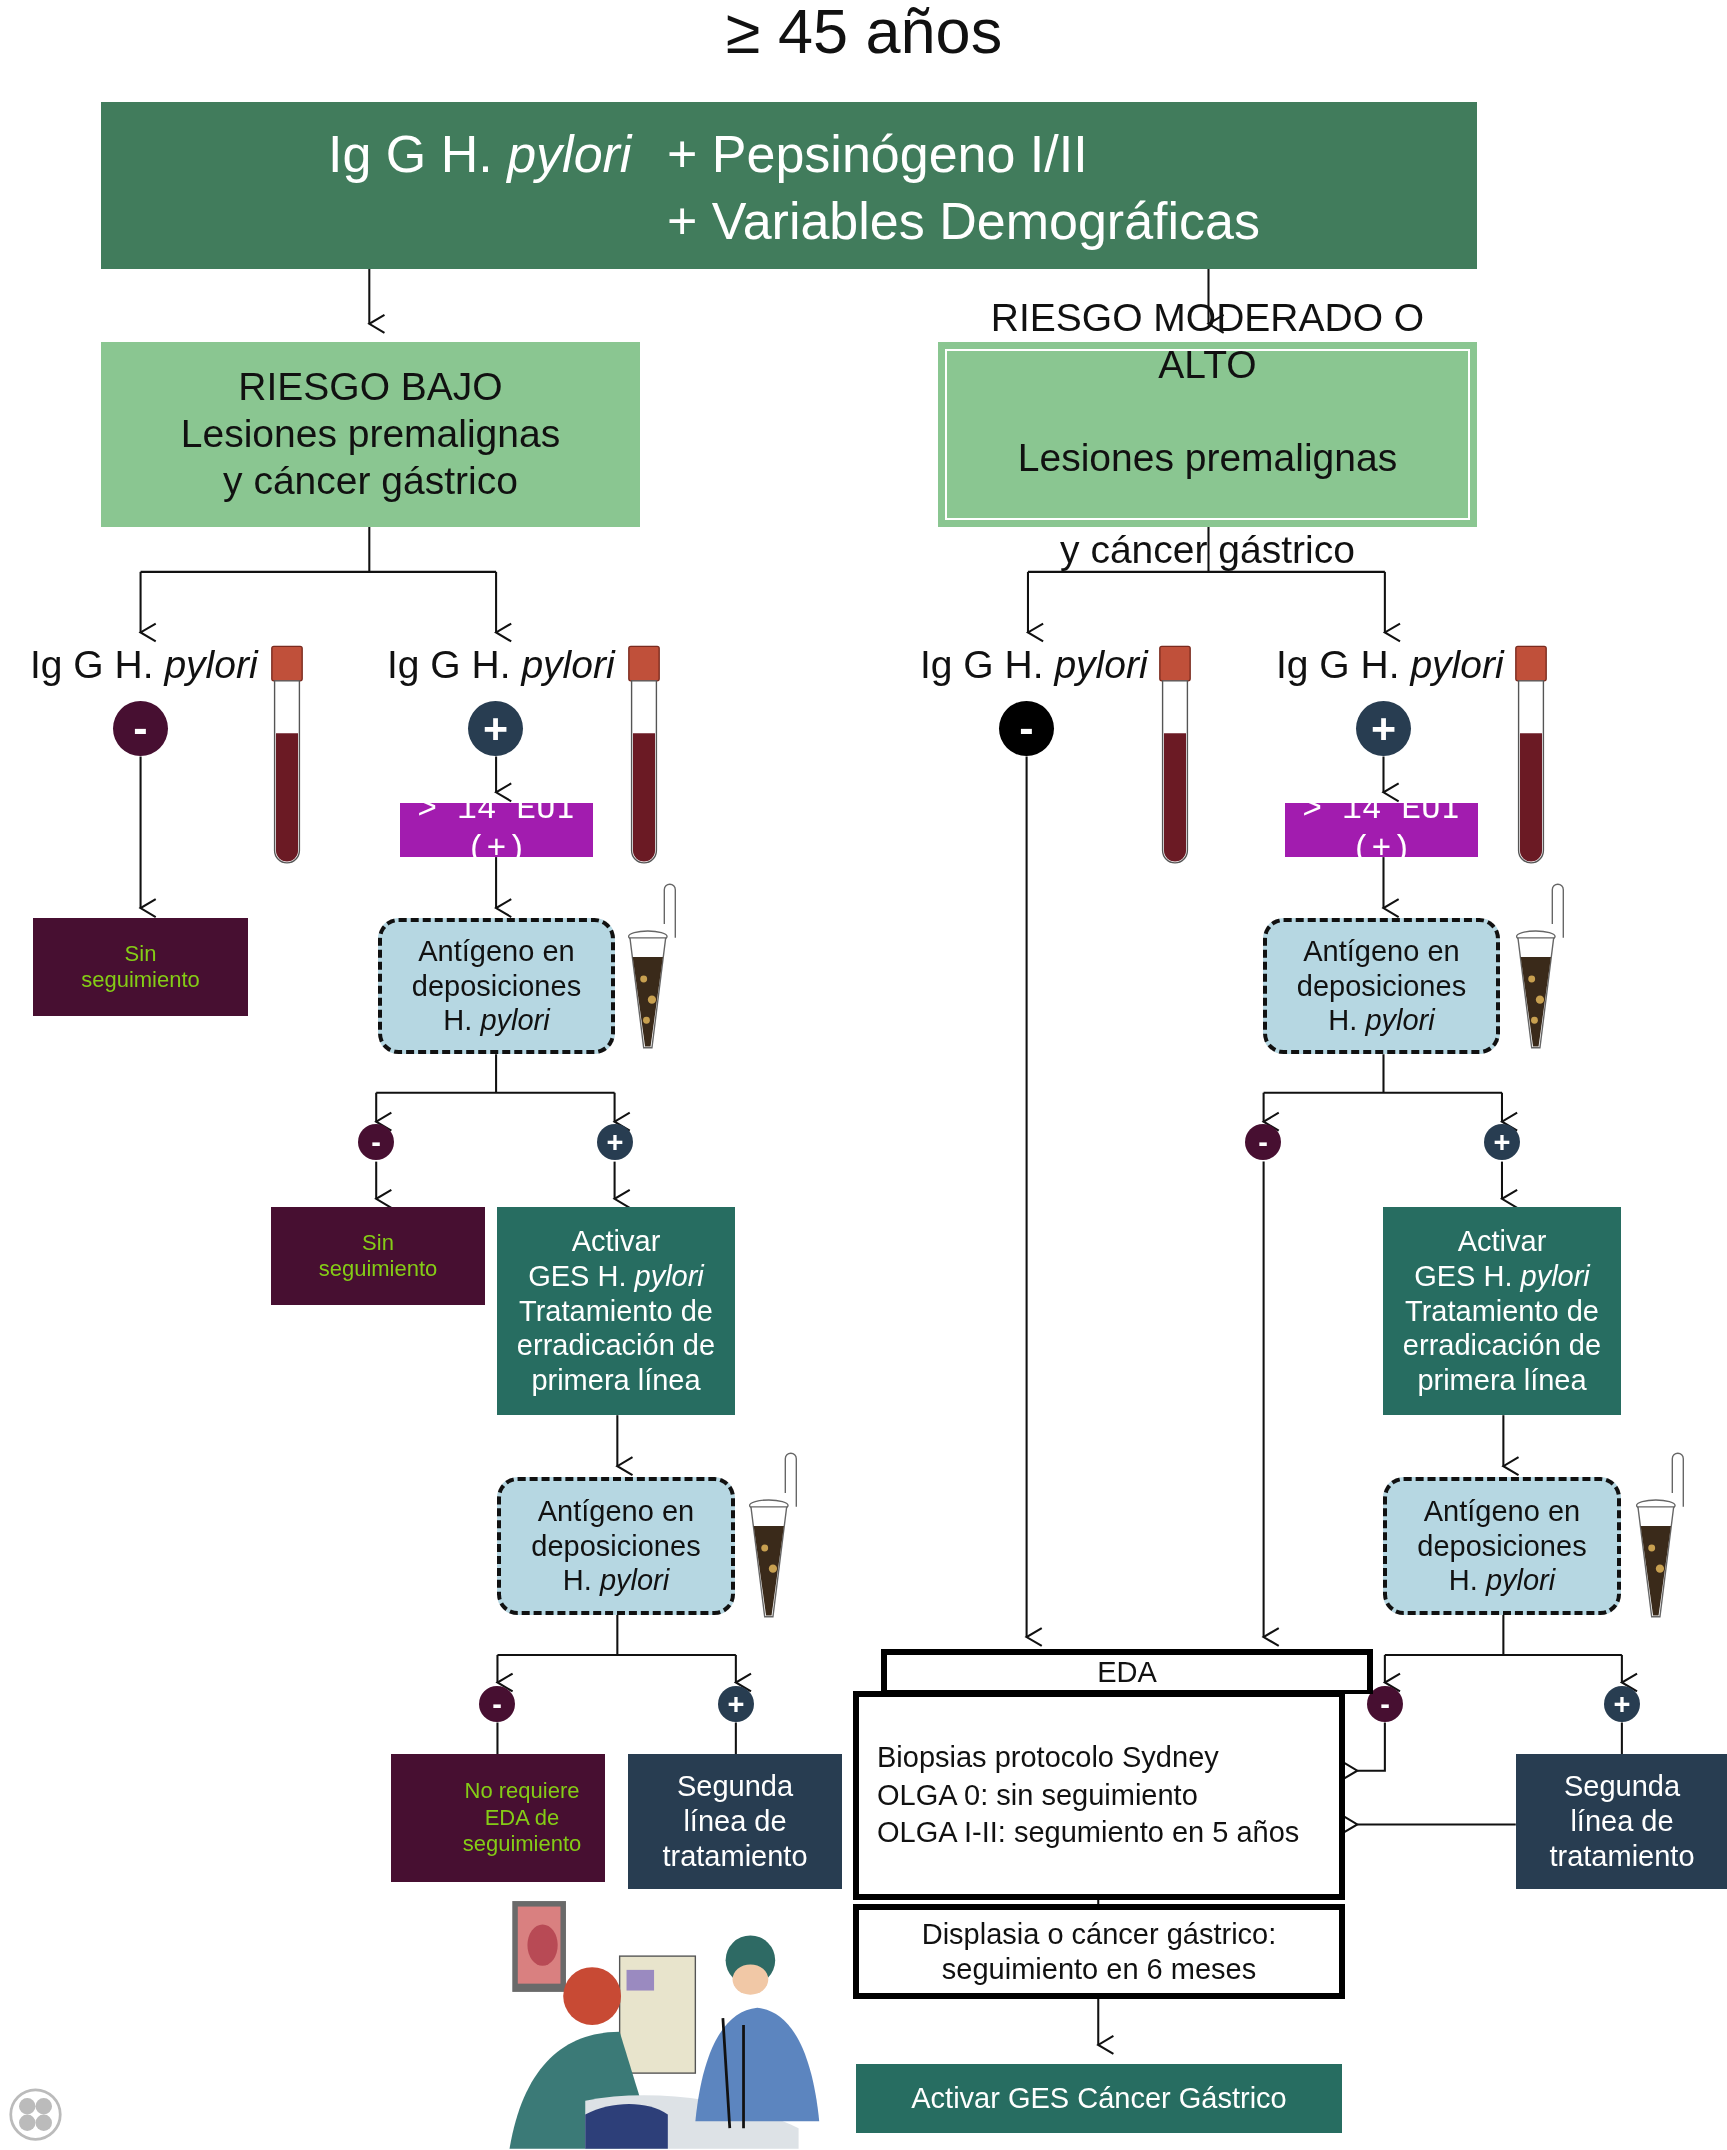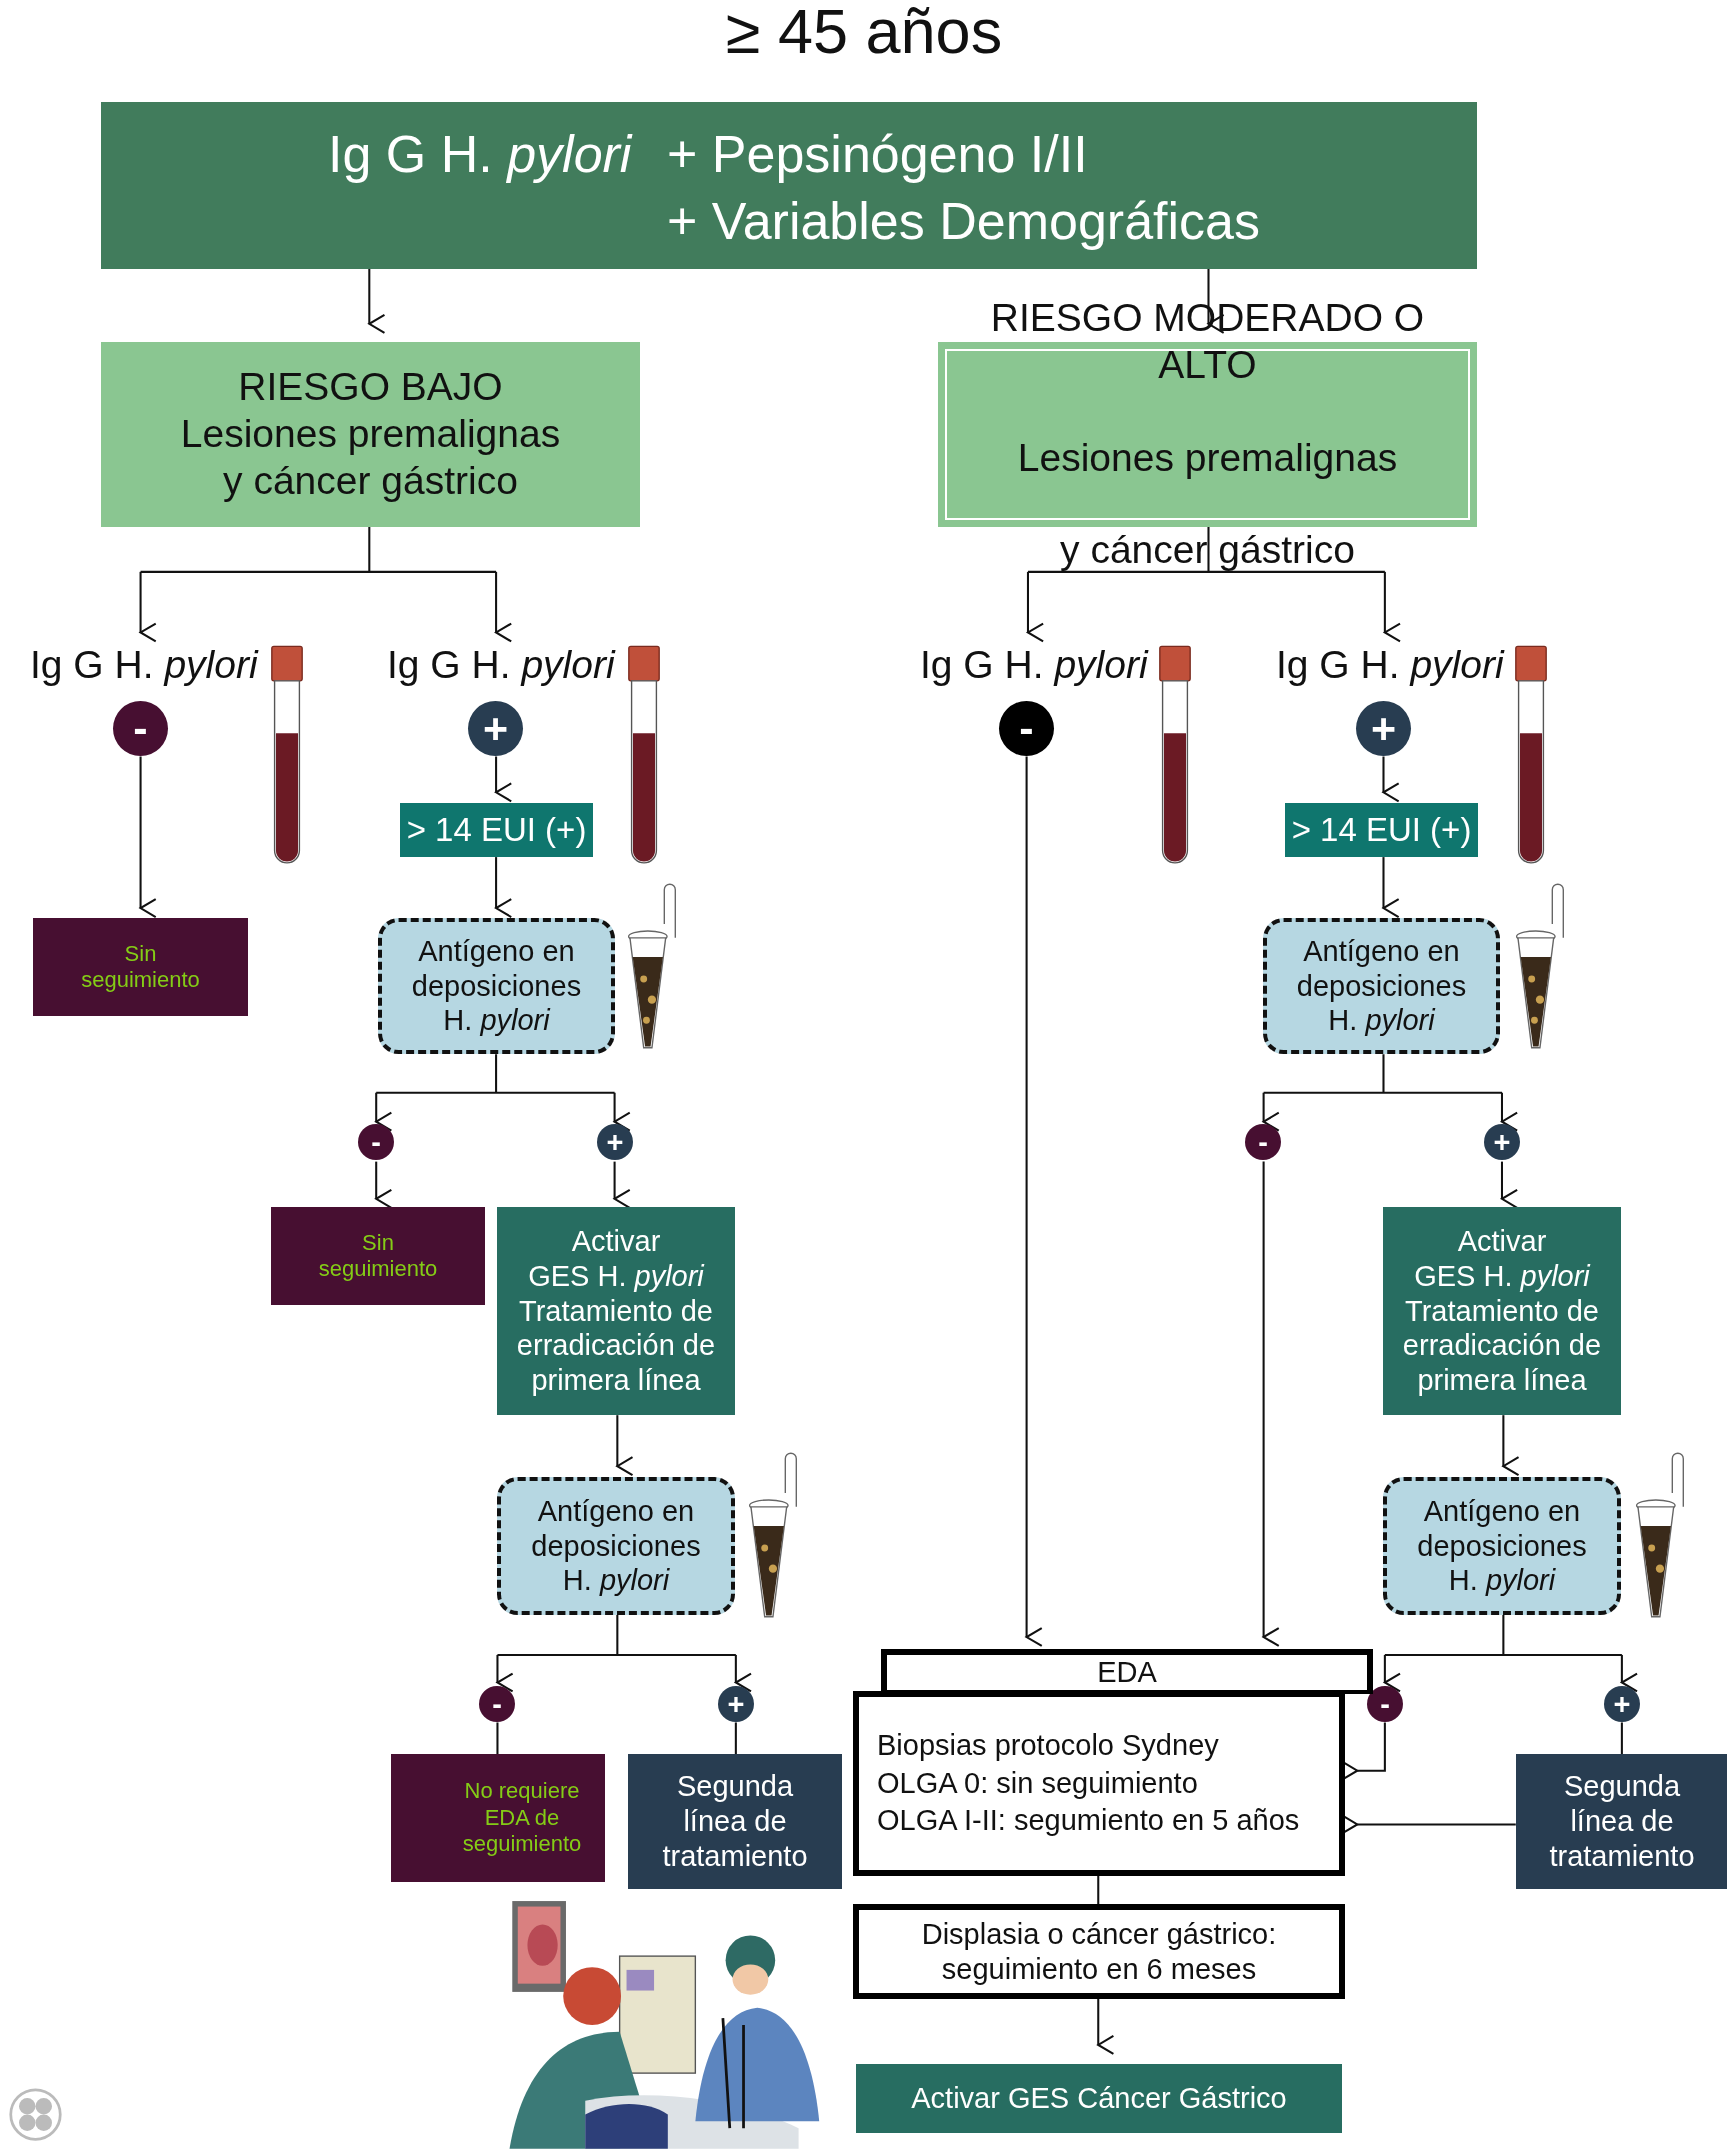--- a/index.html
+++ b/index.html
@@ -17,21 +17,21 @@
   .risk { background: #8ac691; font-size: 39px; color: #111; }
   .risk.alt::after { content: ""; position: absolute; left: 6.9px; top: 6.9px; right: 6.9px; bottom: 6.9px;
                      border: 2.8px solid #ffffff; }
   .lab { font-size: 39px; white-space: nowrap; }
   .circle { position: absolute; width: 55px; height: 55px; border-radius: 50%; color: #fff;
             display: flex; align-items: center; justify-content: center; font-size: 43px; font-weight: bold; }
   .small-circle { width: 36px; height: 36px; font-size: 29px; }
   .neg { background: #470f31; }
   .neg-black { background: #000; }
   .pos { background: #283d51; }
-  .eui { background: #0f766e; color: #fff; font-size: 33px; }
+  .eui { background: #a21caf; color: #fff; font-size: 33px; font-family: Liberation Mono, monospace; }
   .maroon { background: #470f31; color: #84cc16; font-size: 22px; }
   .navy { background: #283d51; color: #fff; font-size: 29px; }
   .teal { background: #276d61; color: #fff; font-size: 29px; }
   .ant { background: #b6d7e2; border: 4.8px dashed #111; border-radius: 20.7px; font-size: 29px; color:#111; }
   .eda-title { border: 6.9px solid #000; border-bottom: 4.1px solid #000; background:#fff; font-size: 29px; margin-left: 28px; }
   .eda-body { border: 6.9px solid #000; background:#fff; font-size: 29px; align-items: flex-start;
               padding-left: 18px; line-height: 1.3; }
   .disp { border: 6.9px solid #000; background: #fff; font-size: 29px; }
   i { font-style: italic; }
   svg.lines { position: absolute; left: 0; top: 0; }
@@ -259,21 +259,21 @@
   <div>línea de</div>
   <div>tratamiento</div>
 </div>
 <div class="box navy" style="left:1516px;top:1754px;width:212px;height:135px;">
   <div>Segunda</div>
   <div>línea de</div>
   <div>tratamiento</div>
 </div>
 
 <div class="box eda-title" style="left:853px;top:1649px;width:492px;height:45px;">EDA</div>
-<div class="box eda-body" style="left:853px;top:1691px;width:492px;height:185px;">
+<div class="box eda-body" style="left:853px;top:1691px;width:492px;height:209px;">
   <div>Biopsias protocolo Sydney</div>
   <div>OLGA 0: sin seguimiento</div>
   <div>OLGA I-II: segumiento en 5 años</div>
 </div>
 <div class="box disp" style="left:853px;top:1904px;width:492px;height:95px;">
   <div>Displasia o cáncer gástrico:</div>
   <div>seguimiento en 6 meses</div>
 </div>
 <div class="box teal" style="left:856px;top:2064px;width:486px;height:69px;">Activar GES Cáncer Gástrico</div>
 

